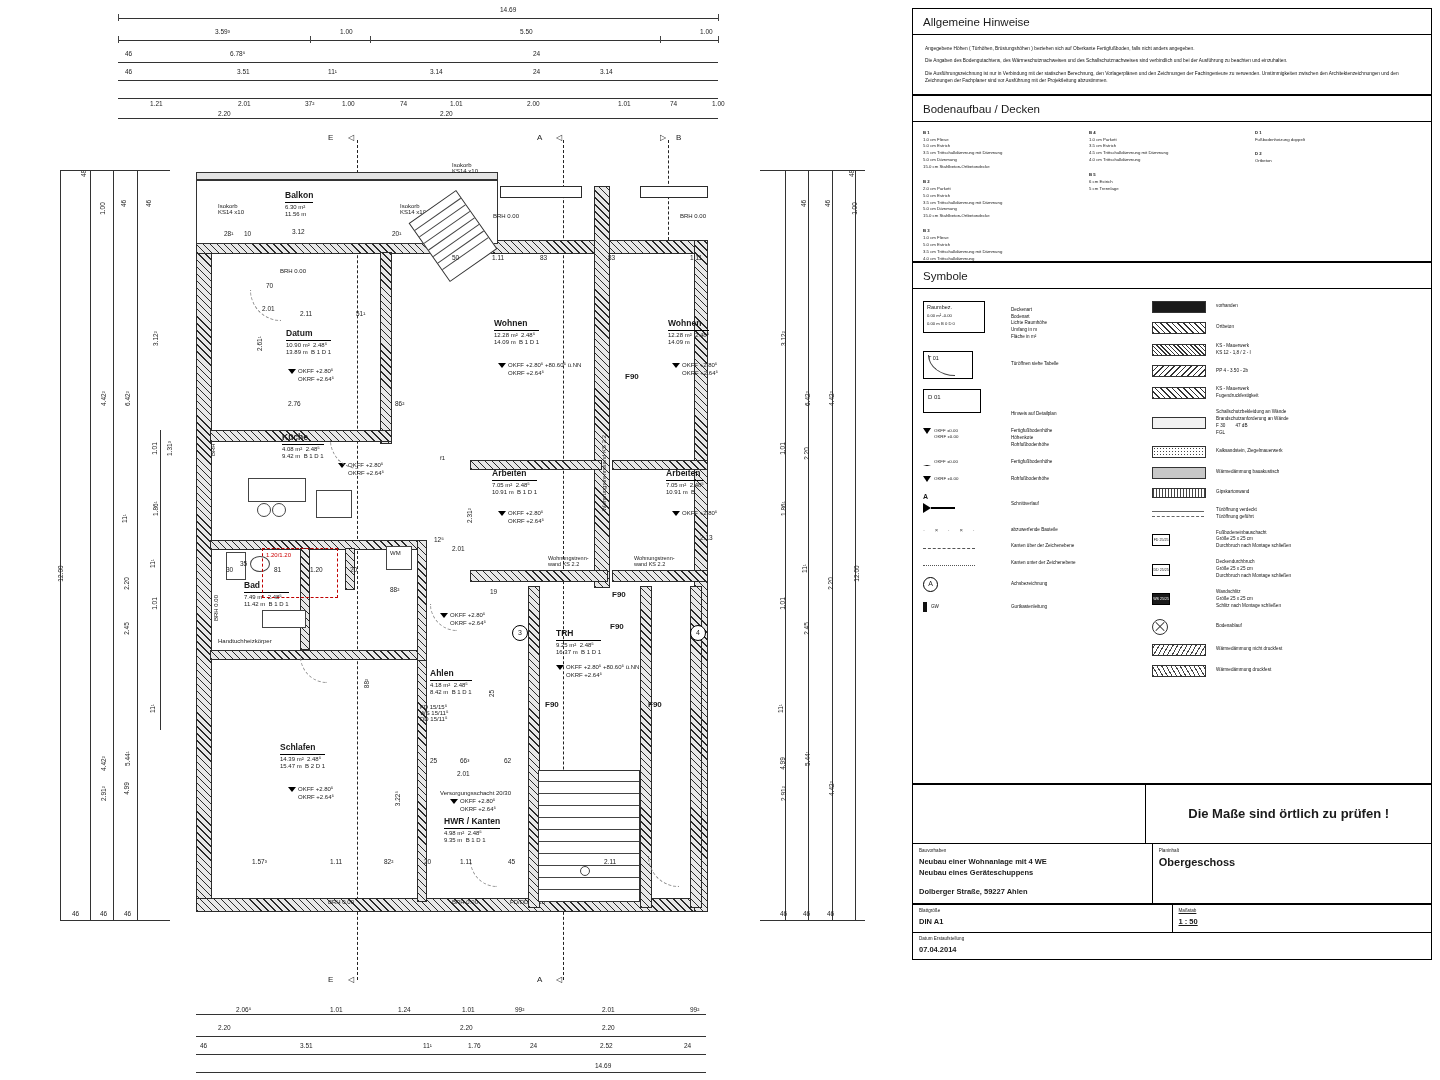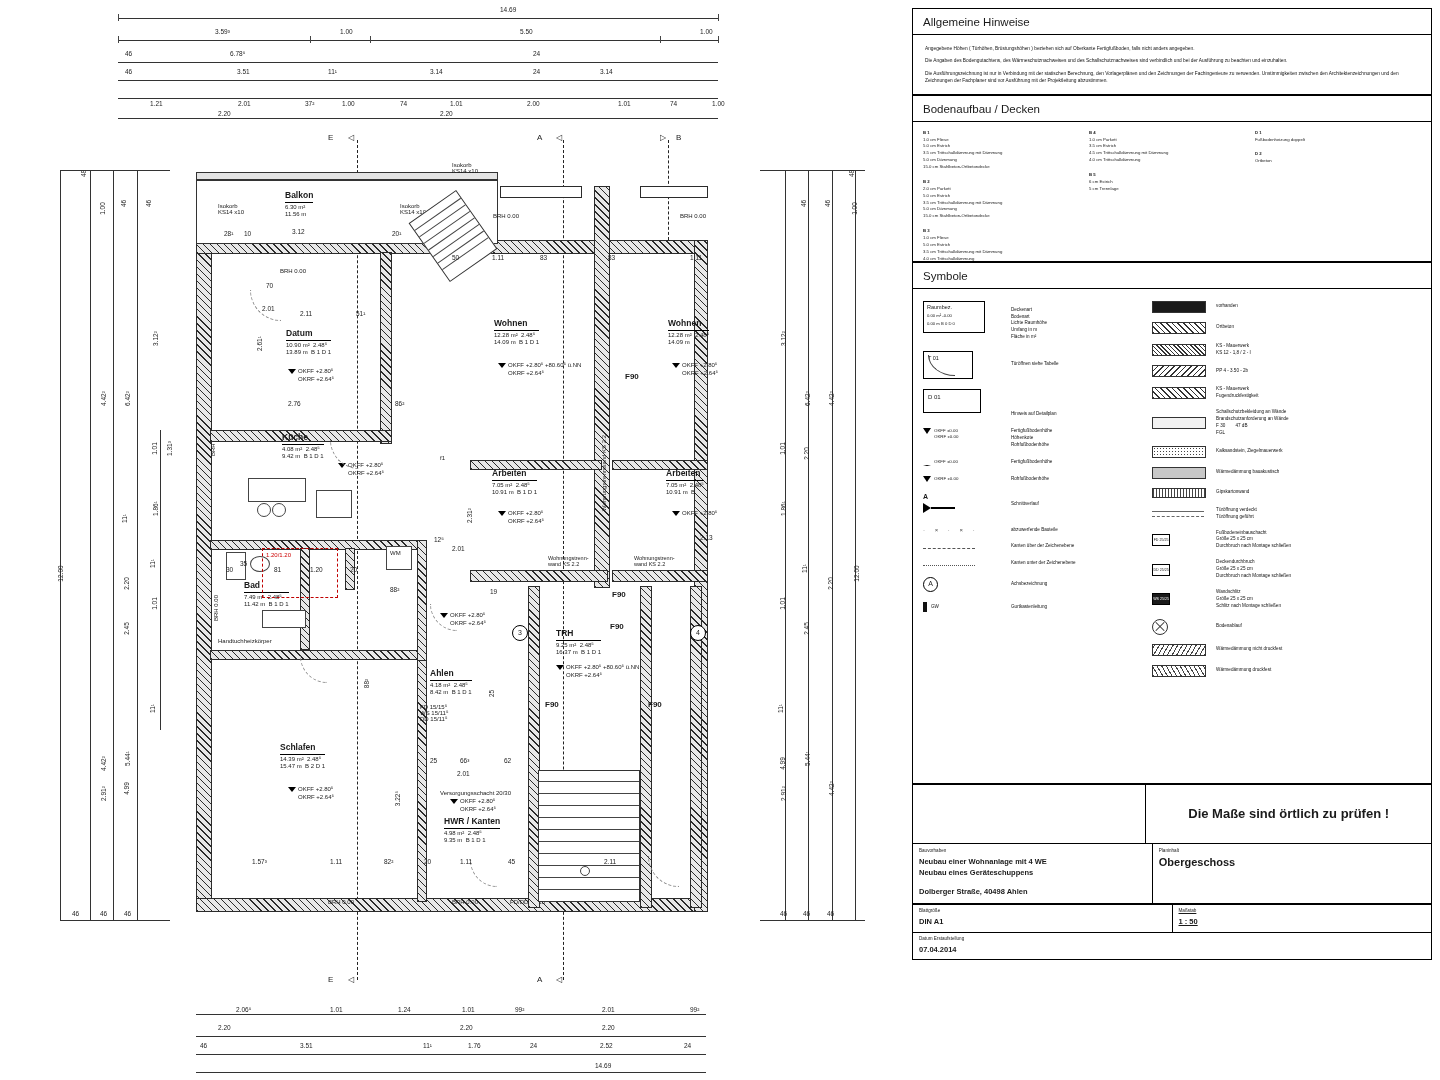--- a/index.html
+++ b/index.html
@@ -828,21 +828,21 @@
     <div id="titleblock">
       <div class="tb-top">
         <div class="l"></div>
         <div class="r">Die Maße sind örtlich zu prüfen !</div>
       </div>
       <div class="tb-mid">
         <div class="l">
           <div class="cap">Bauvorhaben</div>
           <div class="val-b">Neubau einer Wohnanlage mit 4 WE</div>
           <div class="val-b">Neubau eines Geräteschuppens</div>
-          <div class="val-b" style="margin-top:8px;">Dolberger Straße, 40498 Ahlen</div>
+          <div class="val-b" style="margin-top:8px;">Dolberger Straße, 59227 Ahlen</div>
         </div>
         <div class="r">
           <div class="cap">Planinhalt</div>
           <div class="val-big">Obergeschoss</div>
         </div>
       </div>
       <div class="tb-row tb-sec">
         <div>
           <div class="cap">Blattgröße</div>
           <div class="val-b">DIN A1</div>

